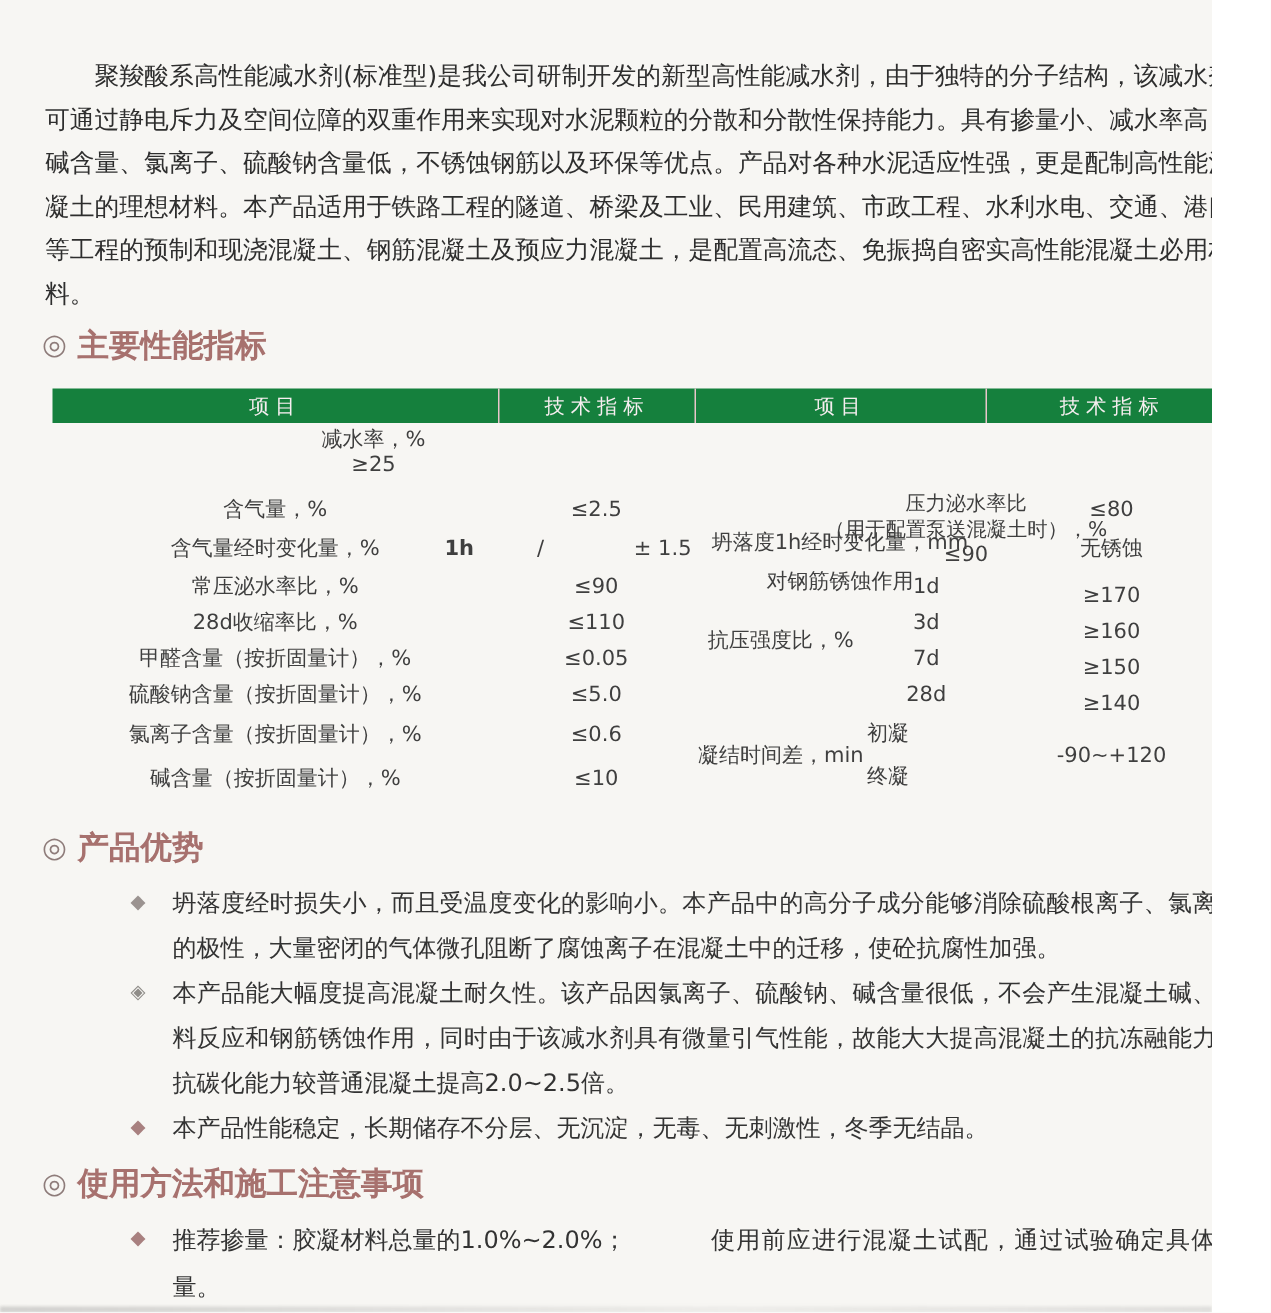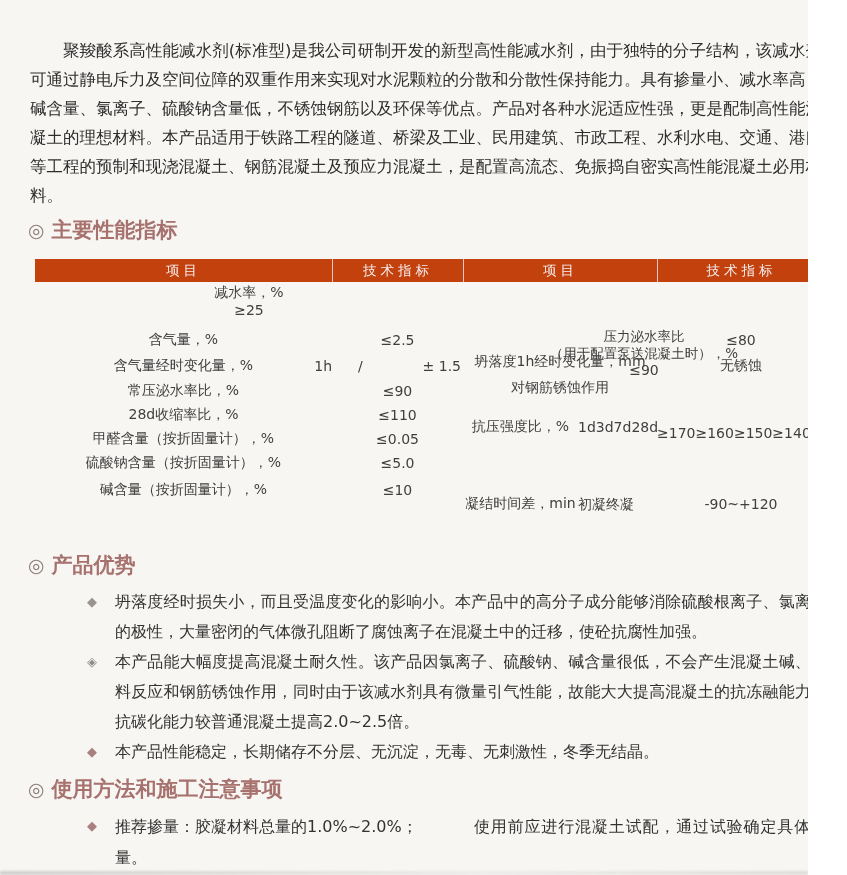--- a/index.html
+++ b/index.html
@@ -33,21 +33,21 @@
     line-height:26px;
   }
   .sec-head .marker{
     color:#8e7c7a;font-size:19px;font-weight:normal;line-height:26px;
   }
   .mt-perf{margin-top:7px;}
   .mt-adv{margin-top:19px;}
   .mt-use{margin-top:9px;}
   
   .perf-table{width:790px;margin:13px 0 0 35px;font-size:14px;color:#3f3f3f;}
-  .t-head{display:flex;height:23px;background:#c2410c;color:#f7eef0;margin-top:16px;}
+  .t-head{display:flex;height:23px;background:#15803d;color:#f7eef0;margin-top:16px;}
   .t-head .hcell{
     display:flex;align-items:center;justify-content:center;
     font-size:13.5px;letter-spacing:4px;box-sizing:border-box;
   }
   .t-head .hcell + .hcell{border-left:1px solid #e9c6cb;}
   .w-item-l{width:297px;}
   .w-spec-l{width:131px;}
   .w-item-r{width:194px;}
   .w-spec-r{width:168px;}
   .t-body{display:flex;padding-top:2px;}
@@ -56,31 +56,31 @@
   .lrow{display:flex;align-items:center;}
   .lrow .name{width:297px;text-align:center;position:relative;}
   .lrow .val{width:131px;text-align:center;}
   .h42{height:42px;flex-direction:column;}
   .h27{height:27px;}
   .h26{height:26px;}
   .h24{height:24px;}
   .h29{height:29px;}
   .h96{height:96px;}
   .h58{height:58px;}
-  .time{position:absolute;right:0;top:50%;transform:translateY(-50%);}
+  .time{position:absolute;right:16px;top:50%;transform:translateY(-50%);font-weight:bold;}
   .slashval{display:flex;justify-content:space-between;padding-left:26px;padding-right:2px;box-sizing:border-box;}
   .rrow{display:flex;align-items:center;}
   .rrow .namewide{width:194px;text-align:center;margin-top:44px;}
   .rrow .rval{width:168px;text-align:center;}
   .two-line{line-height:17px;font-size:13.5px;}
   .rrow .rname{width:115px;display:flex;align-items:center;justify-content:center;text-align:center;}
-  .rrow .subcol{width:79px;display:flex;flex-direction:row;}
+  .rrow .subcol{width:79px;display:flex;flex-direction:column;}
   .subcol .scell{height:24px;line-height:24px;text-align:center;}
-  .subcol .scell2{height:29px;line-height:29px;text-align:center;}
-  .valcol{width:168px;display:flex;flex-direction:row;margin-top:12px;}
+  .subcol .scell2{height:29px;line-height:29px;}
+  .valcol{width:168px;display:flex;flex-direction:column;margin-top:12px;}
   .valcol .vcell{height:24px;line-height:24px;text-align:center;}
   
   .blist{margin:9px 25px 0 115px;width:712px;}
   .bullet{position:relative;font-size:16px;line-height:30px;text-align:justify;color:#333333;}
   .b-icon{
     position:absolute;left:-28px;top:0;
     font-size:13px;line-height:30px;
   }
   .ic-gray{color:#9b9390;}
   .ic-outline{color:#8f8c88;}
@@ -143,20 +143,24 @@
         </div>
         <div class="lrow h24">
           <div class="name">甲醛含量（按折固量计），%</div>
           <div class="val">≤0.05</div>
         </div>
         <div class="lrow h24">
           <div class="name">硫酸钠含量（按折固量计），%</div>
           <div class="val">≤5.0</div>
         </div>
         <div class="lrow h29">
+          <div class="name">氯离子含量（按折固量计），%</div>
+          <div class="val">≤0.6</div>
+        </div>
+        <div class="lrow h29">
           <div class="name">碱含量（按折固量计），%</div>
           <div class="val">≤10</div>
         </div>
       </div>
 
       <div class="tb-right">
         <div class="rrow h42">
           <div class="namewide two-line">
             <div>压力泌水率比</div>
             <div>（用于配置泵送混凝土时），%</div>

